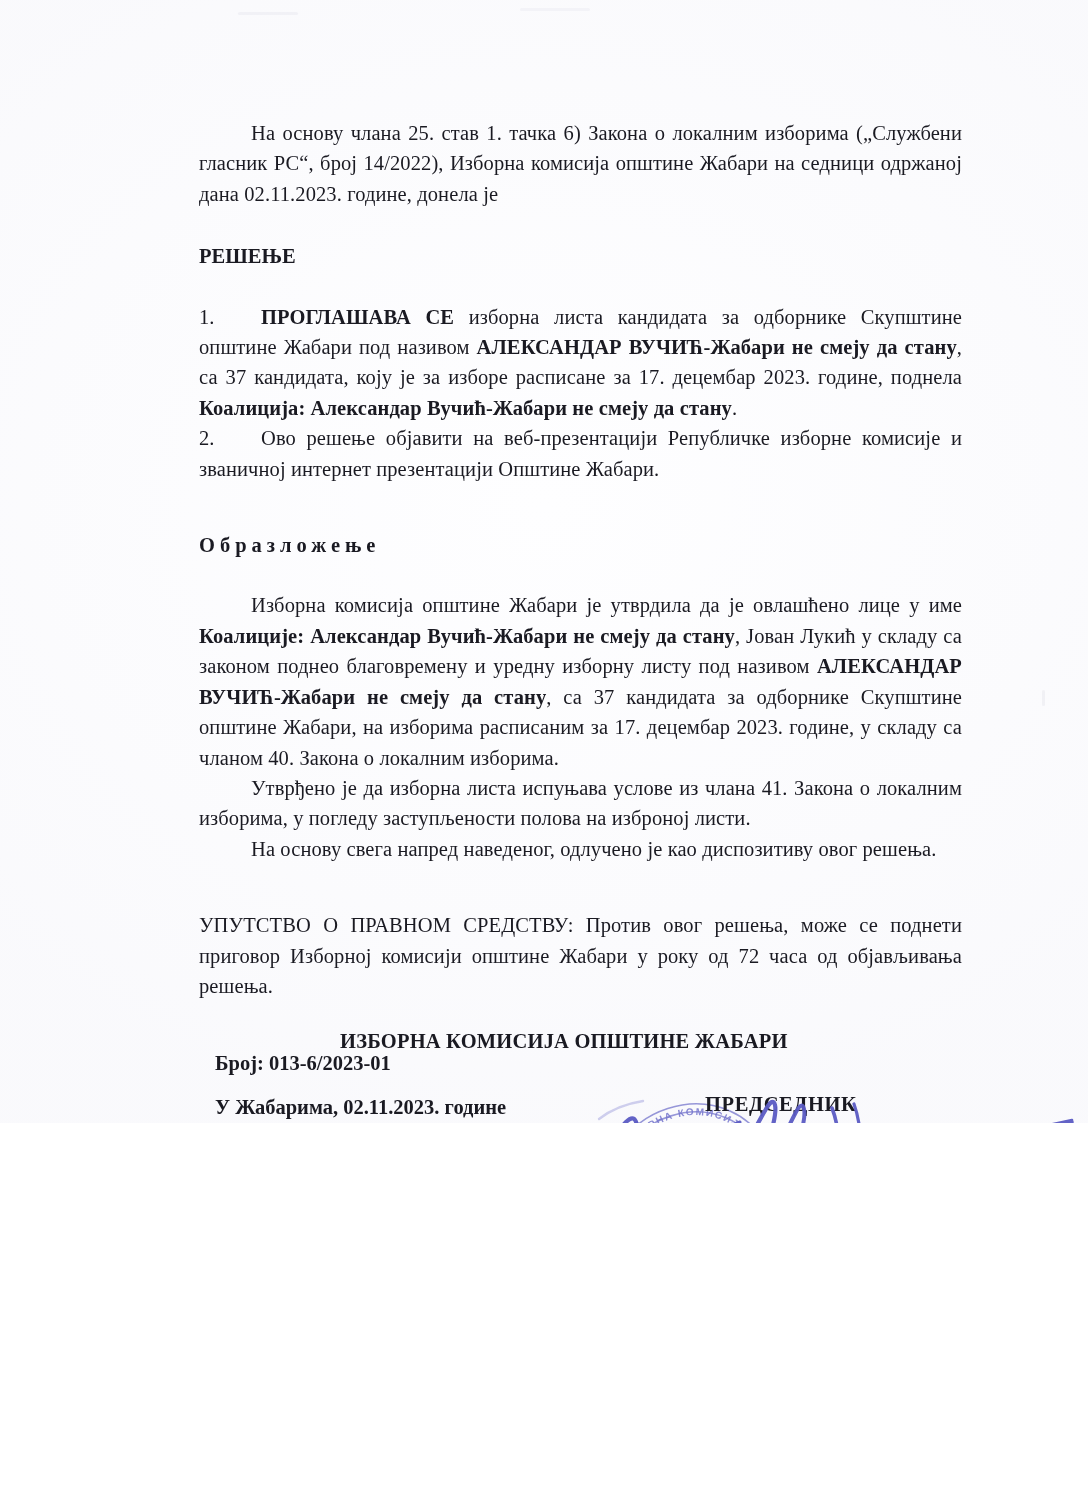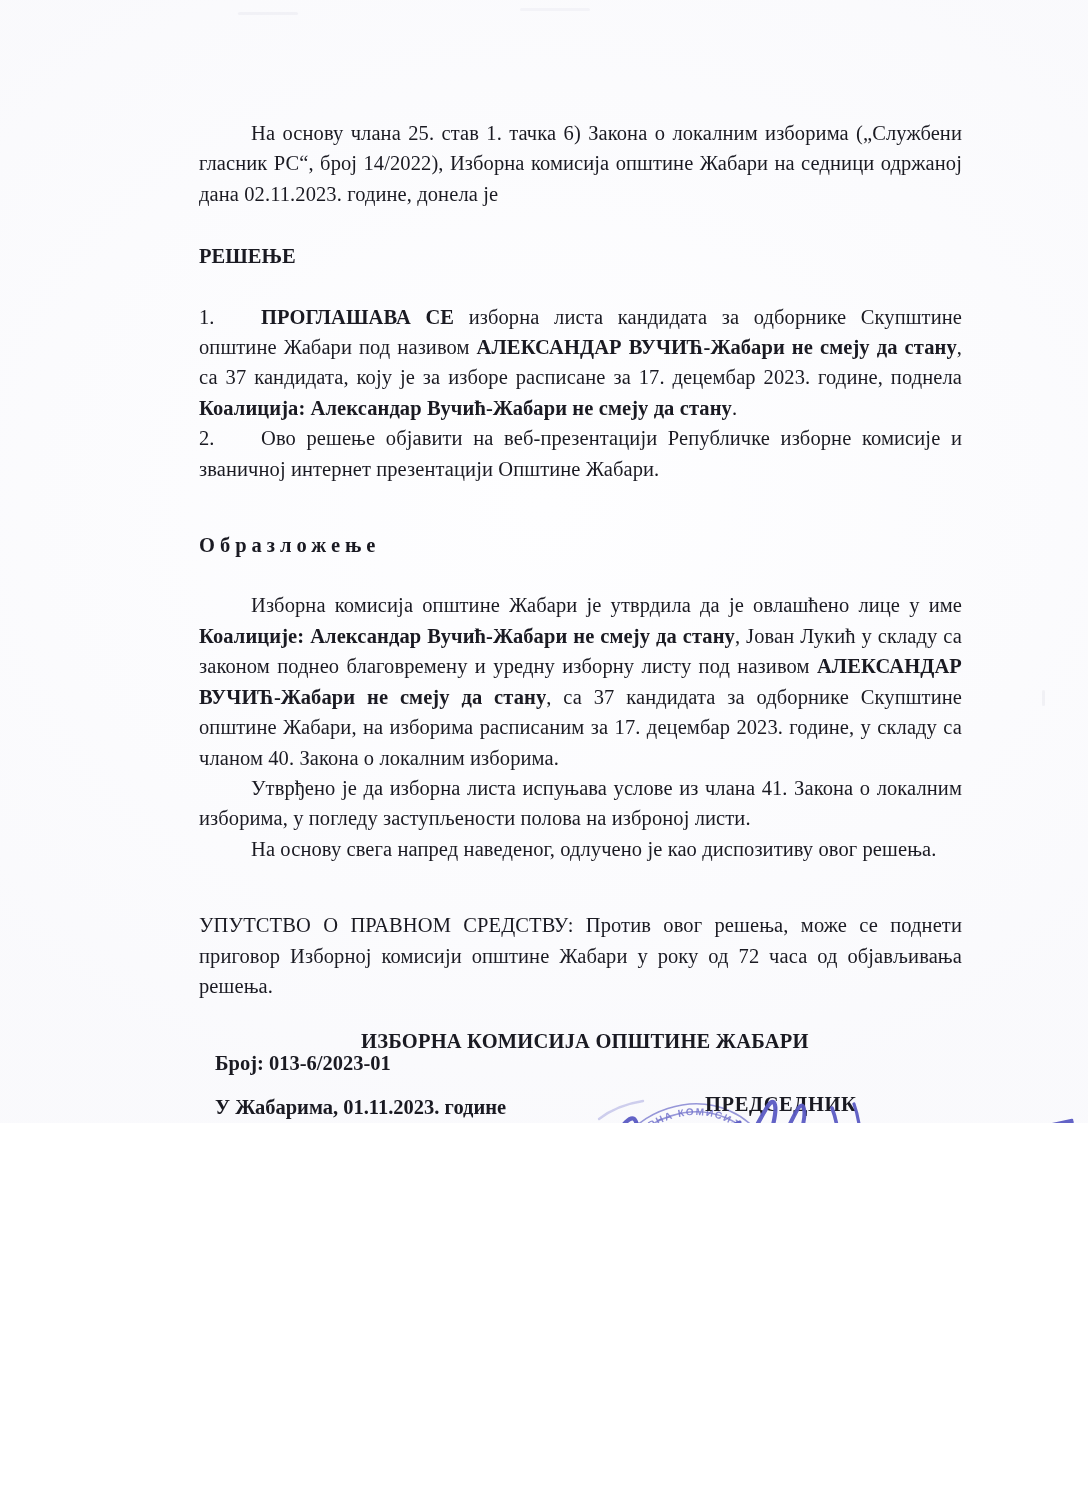--- a/index.html
+++ b/index.html
@@ -80,21 +80,21 @@
 
   .numblock {
     margin: 16px;
     font-size: 20.5px;
     line-height: 28px;
     font-weight: bold;
   }
 
   .committee-title {
     position: absolute;
-    left: 361px;
+    left: 340px;
     top: 1030px;
     font-weight: bold;
     font-size: 20.5px;
     letter-spacing: .2px;
     white-space: nowrap;
   }
 
   .sig-area {
     position: absolute;
     left: 600px;
@@ -191,21 +191,21 @@
     <p class="para indent"><span>На основу свега напред наведеног, одлучено је као диспозитиву овог решења.</span></p>
 
     <div class="spacer-lg"></div>
     <div class="spacer-sm"></div>
 
     <p class="para"><span>УПУТСТВО О ПРАВНОМ СРЕДСТВУ: Против овог решења, може се поднети приговор Изборној комисији општине Жабари у року од 72 часа од објављивања решења.</span></p>
 
     <div class="spacer-lg"></div>
 
     <p class="numblock">Број: 013-6/2023-01</p>
-    <p class="numblock">У Жабарима, 01.11.2023. године</p>
+    <p class="numblock">У Жабарима, 02.11.2023. године</p>
 
   </div>
 
   <div class="committee-title">ИЗБОРНА КОМИСИЈА ОПШТИНЕ ЖАБАРИ</div>
 
   <svg class="seal" viewBox="0 0 230 175" aria-hidden="true">
     <g stroke="#6a6ac8" fill="none" stroke-width="1.6" opacity="0.75" transform="rotate(-18 115 92)">
       <ellipse cx="115" cy="92" rx="82" ry="72"></ellipse>
       <ellipse cx="115" cy="92" rx="74" ry="64"></ellipse>
       <ellipse cx="115" cy="92" rx="47" ry="40" stroke-width="1.2"></ellipse>

